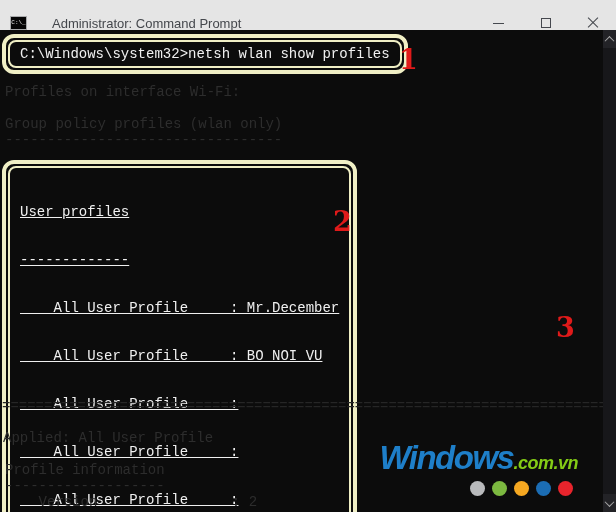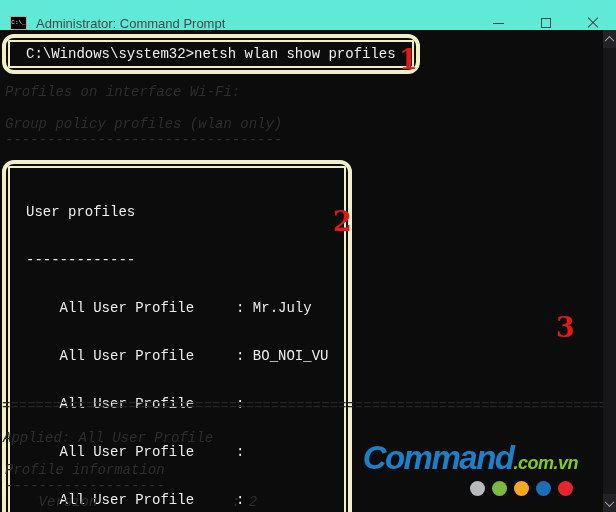--- a/index.html
+++ b/index.html
@@ -3,21 +3,21 @@
 <meta charset="utf-8">
 <style>
   html,body{margin:0;padding:0;background:#000;}
   .window{
     position:relative;width:616px;height:512px;background:#0c0c0c;
     overflow:hidden;font-family:"Liberation Mono",monospace;
   }
   
   .titlebar{
     position:absolute;top:0;left:0;width:616px;height:46px;
-    background:#5eead4;display:flex;align-items:center;
+    background:#e5e5e5;display:flex;align-items:center;gap:16px;
   }
   .cmd-icon{
     margin-left:10px;width:17px;height:14px;border:1px solid #a9aaac;
     background:#050505;color:#e8e8e8;font-size:6px;line-height:12px;
     text-align:center;font-family:"Liberation Mono",monospace;box-sizing:border-box;
   }
   .title-text{
     margin-left:9px;color:#44474c;font-family:"Liberation Sans",sans-serif;
     font-size:13px;white-space:nowrap;
   }
@@ -28,32 +28,32 @@
   .x-wrap{position:relative;width:12px;height:12px;}
   .x-wrap span{position:absolute;left:-1px;top:5px;width:14px;height:1px;background:#45484e;}
   .x-wrap span:nth-child(1){transform:rotate(45deg);}
   .x-wrap span:nth-child(2){transform:rotate(-45deg);}
   
   .terminal{
     position:absolute;top:30px;left:0;width:616px;height:482px;
     background:#0c0c0c;font-size:14px;line-height:16px;color:#f0f0f0;
   }
   .line{position:absolute;white-space:pre;}
-  .dim{color:#2d2d2d;font-style:italic;}
+  .dim{color:#2d2d2d;}
   .dim2{color:#262626;}
   
   .hlbox{
     position:absolute;border:4px solid #f0efc5;border-radius:12px;
     background:#0c0c0c;padding:2px;box-sizing:border-box;
   }
   .hlbox .inner{
-    border:2px solid #f0efc5;border-radius:1px;padding:4px 16px;
+    border:2px solid #f0efc5;border-radius:8px;padding:4px 10px;
     white-space:pre;
   }
-  .hlbox .inner > div{white-space:pre;}
+  .hlbox .inner > div{white-space:pre;text-decoration:underline;}
   
   .marker{
     position:absolute;color:#e01a1a;font-family:"DejaVu Serif",serif;
     font-weight:bold;font-size:27px;line-height:27px;
   }
   
   .scrollbar{position:absolute;right:0;top:0;width:13px;height:482px;background:#17171a;}
   .scroll-btn{position:absolute;left:0;width:13px;height:18px;background:#232327;
     display:flex;align-items:center;justify-content:center;}
   .scroll-btn.up{top:0;}
@@ -104,42 +104,42 @@
     <div class="marker" style="left:399px;top:16px;">1</div>
 
     <div class="line dim" style="left:5px;top:54px;">Profiles on interface Wi-Fi:</div>
     <div class="line dim" style="left:5px;top:86px;">Group policy profiles (wlan only)</div>
     <div class="line dim" style="left:5px;top:102px;">---------------------------------</div>
 
     <div class="hlbox" style="top:130px;left:2px;">
       <div class="inner">
         <div>User profiles</div>
         <div>-------------</div>
-        <div>    All User Profile     : Mr.July</div>
+        <div>    All User Profile     : Mr.December</div>
         <div>    All User Profile     : BO_NOI_VU</div>
         <div>    All User Profile     :</div>
         <div>    All User Profile     :</div>
         <div>    All User Profile     :</div>
         
         
       </div>
     </div>
     <div class="marker" style="left:333px;top:178px;">2</div>
 
     <div class="marker" style="left:556px;top:284px;">3</div>
 
 
     <div class="line dim2" style="left:2px;top:368px;">========================================================================</div>
     <div class="line dim" style="left:3px;top:400px;">Applied: All User Profile</div>
     <div class="line dim" style="left:5px;top:432px;text-align:right;">Profile information</div>
     <div class="line dim" style="left:5px;top:448px;">-------------------</div>
     <div class="line dim" style="left:5px;top:464px;">    Version                : 2</div>
 
     <div class="logo">
-      <span class="logo-main">Command</span><span class="logo-suffix">.com.vn</span>
+      <span class="logo-main">Windows</span><span class="logo-suffix">.com.vn</span>
     </div>
     <div class="dots">
       <div class="dot"></div>
       <div class="dot" style="background-color: rgb(185, 186, 188);"></div>
       <div class="dot" style="background-color: rgb(124, 185, 64);"></div>
       <div class="dot" style="background-color: rgb(246, 168, 33);"></div>
       <div class="dot" style="background-color: rgb(27, 109, 180);"></div>
       <div class="dot" style="background-color: rgb(232, 36, 44);"></div>
     </div>
 

